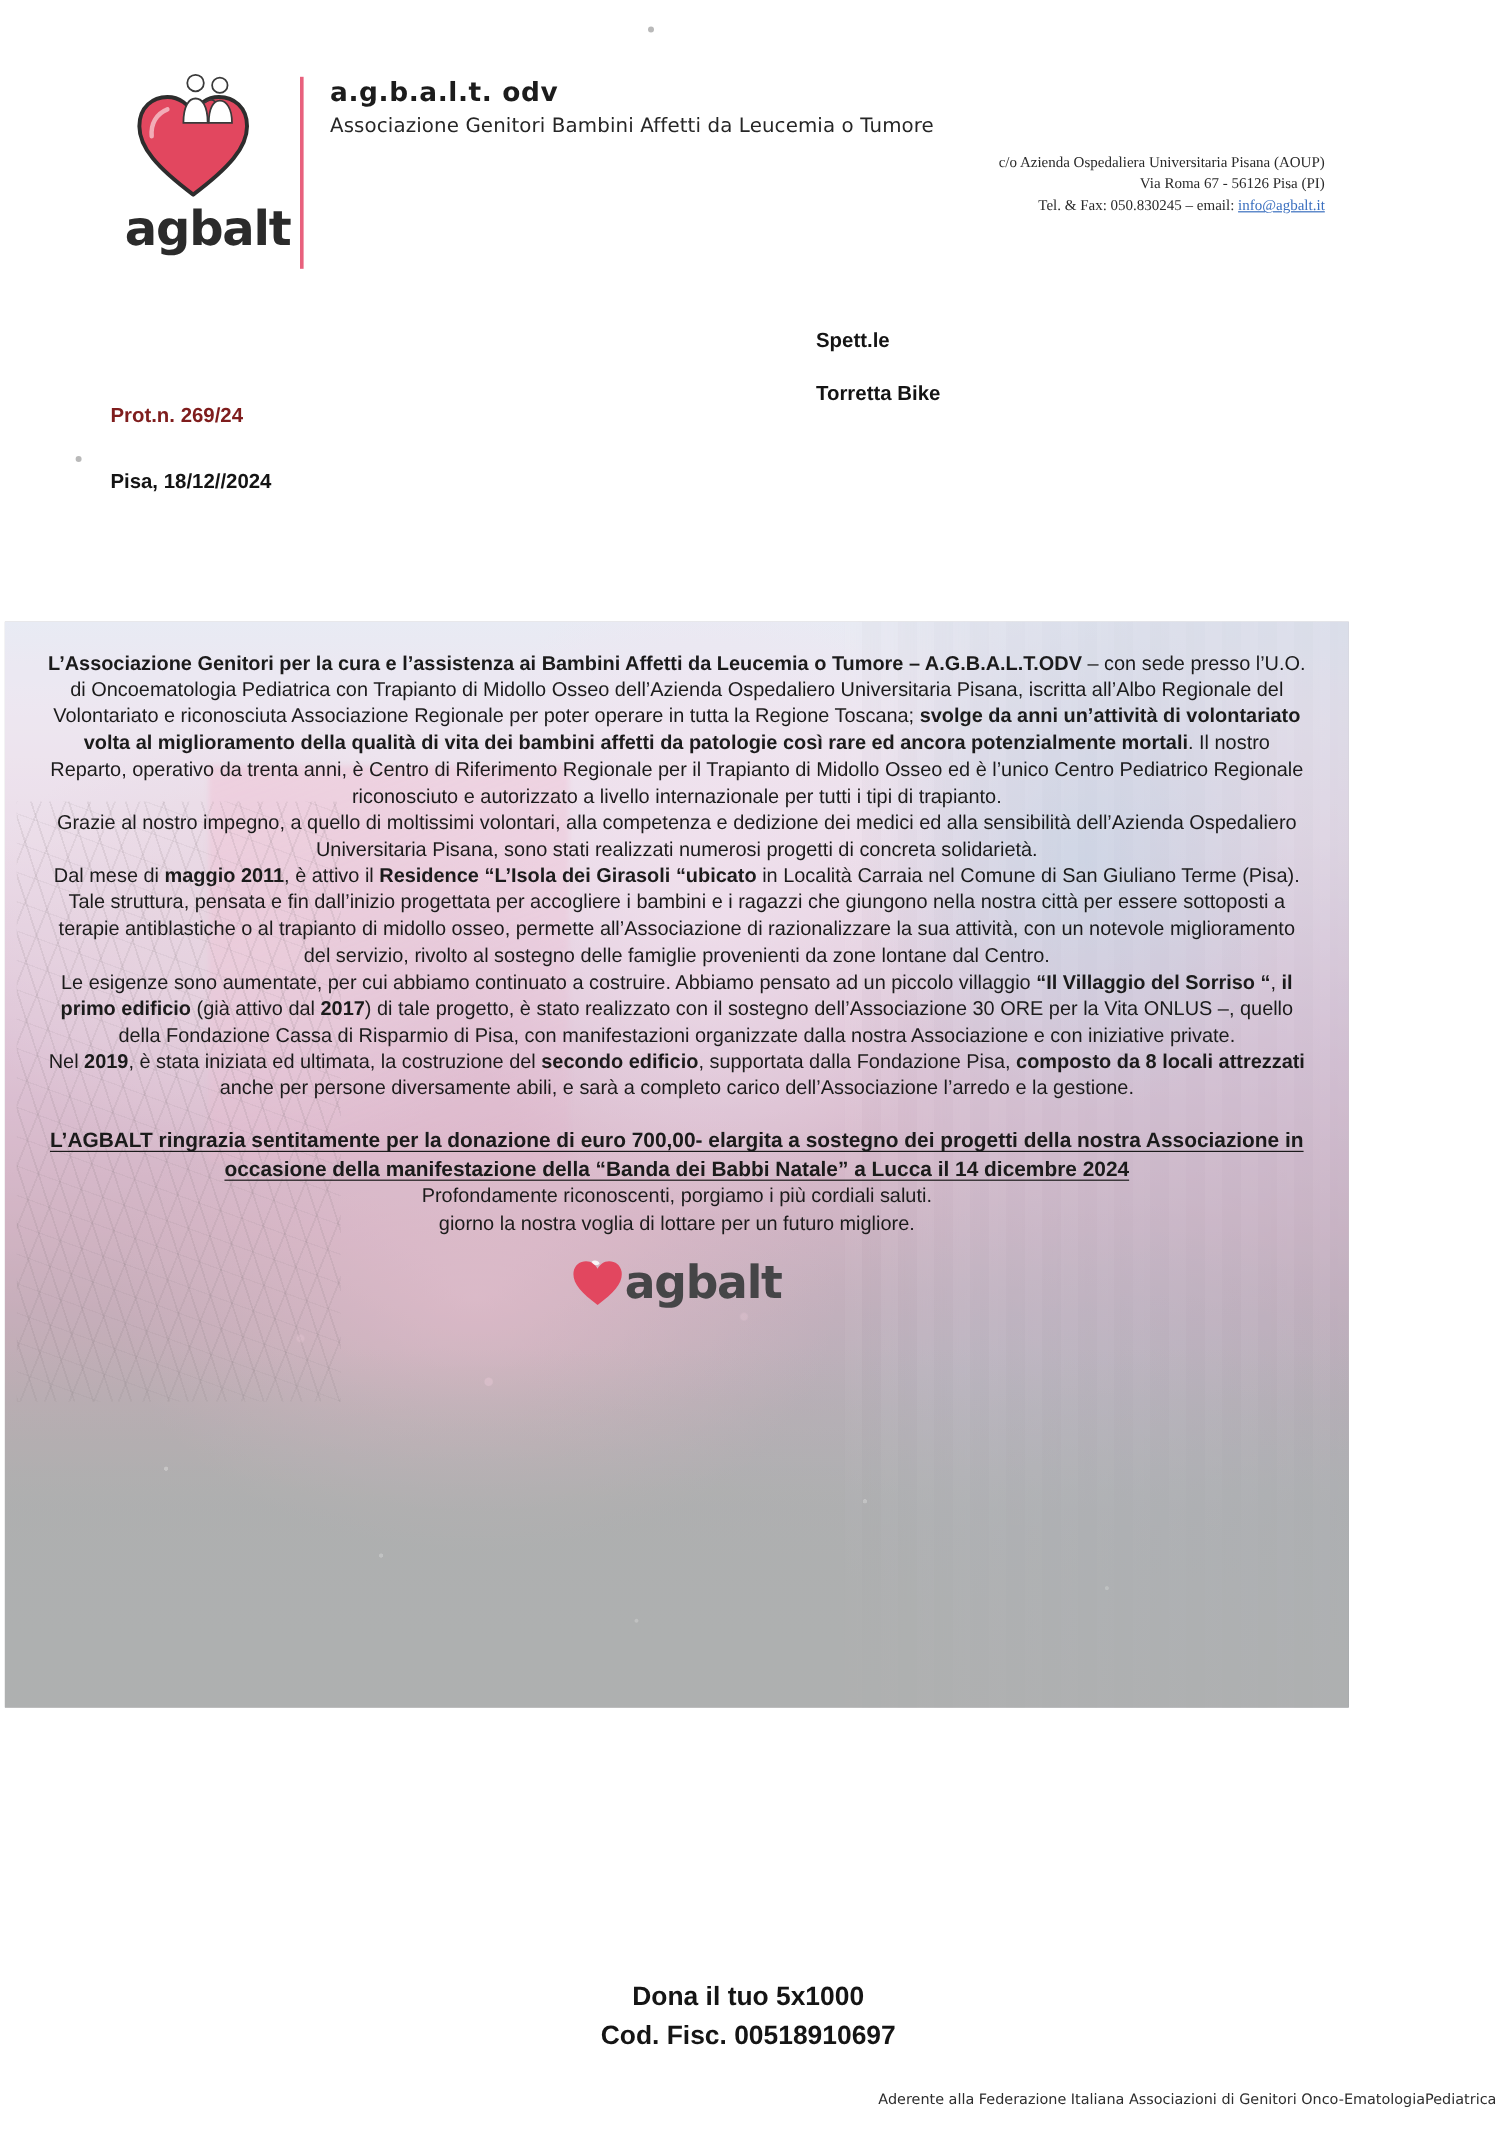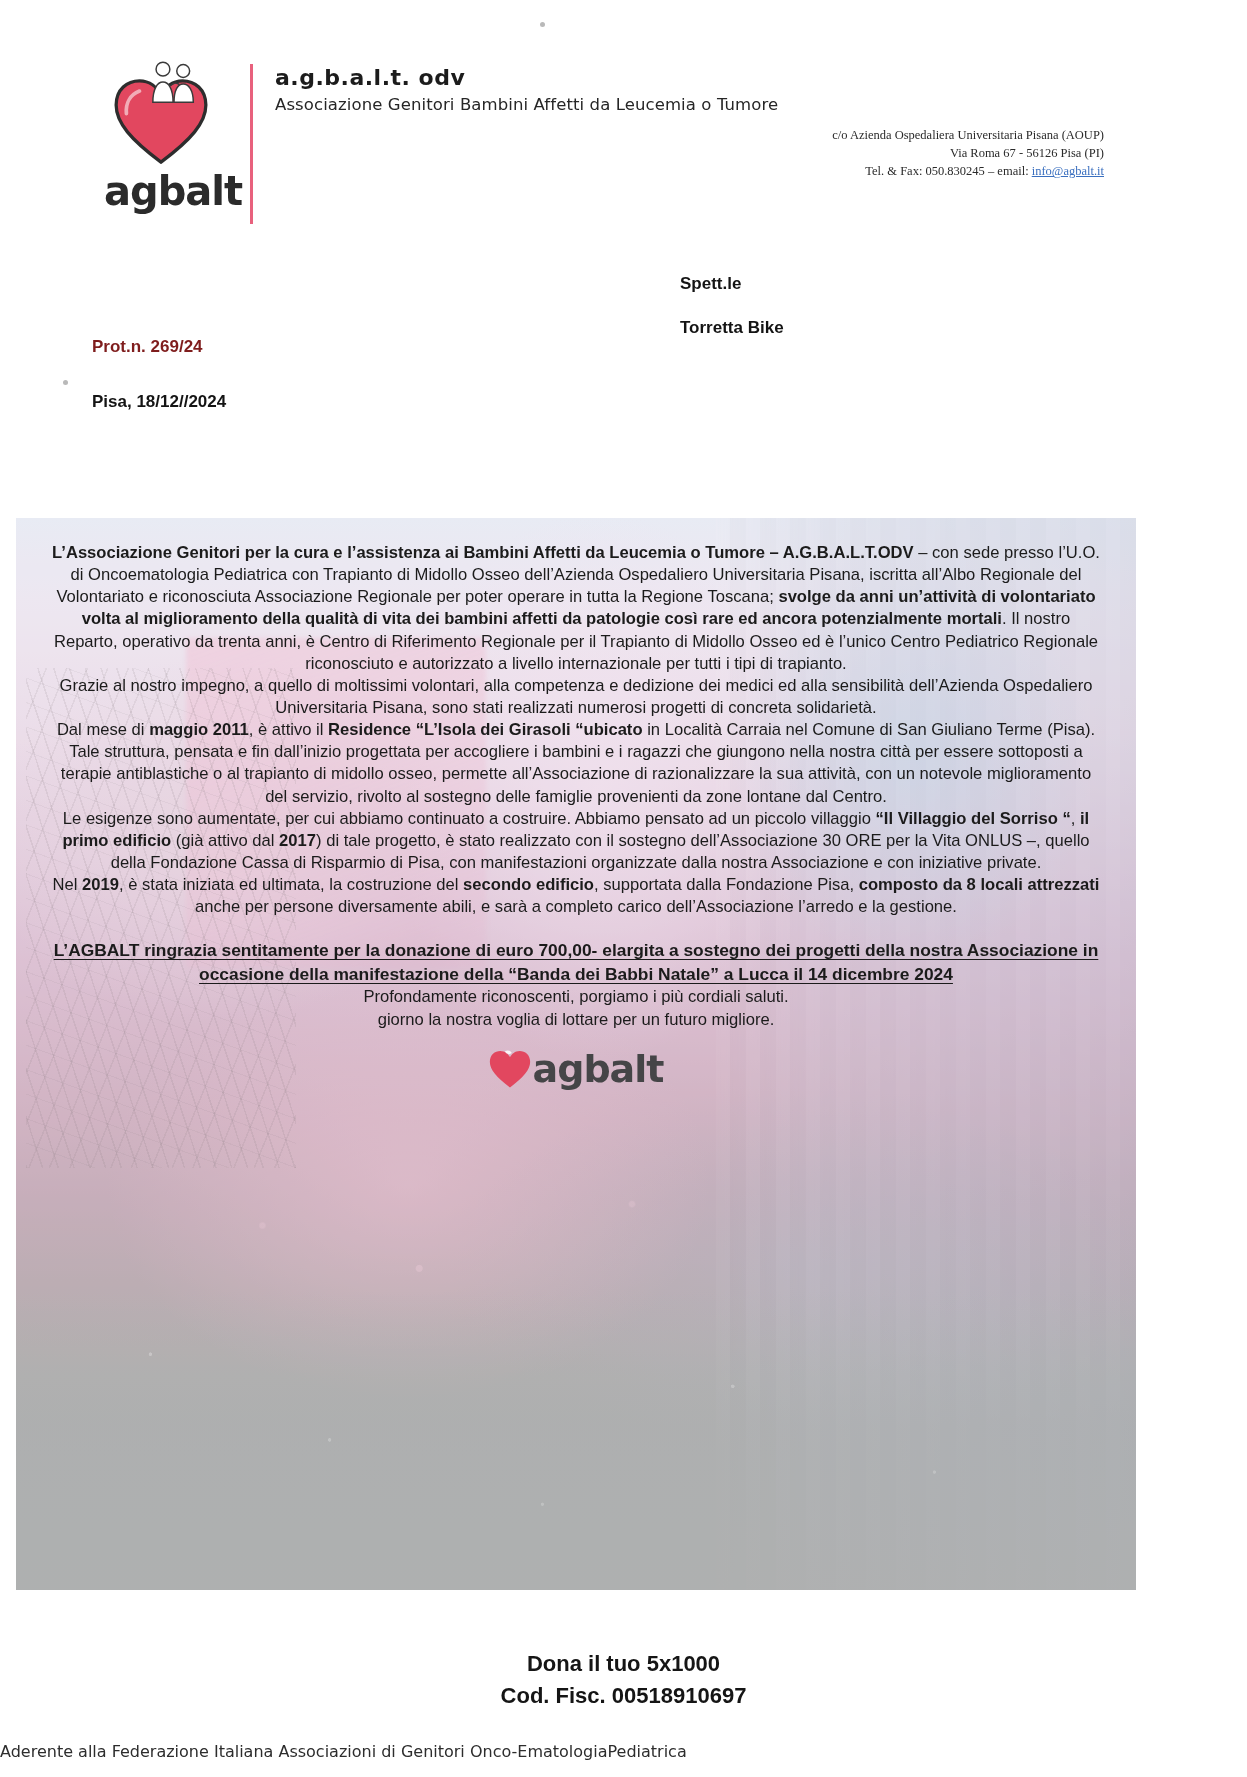--- a/index.html
+++ b/index.html
@@ -131,24 +131,24 @@
     left: 92px;
     top: 392px;
     font-size: 17px;
     font-weight: 700;
     color: #141414;
   }
 
   
   .body-panel {
     position: absolute;
-    left: 16px;
+    left: 4px;
     top: 518px;
     width: 1120px;
-    height: 1072px;
+    height: 905px;
     overflow: hidden;
     background: #c9c6c8;
   }
   .bg-photo {
     position: absolute;
     inset: 0;
     background:
       radial-gradient(ellipse 340px 260px at 18% 30%, rgba(222,196,212,0.85), rgba(170,150,170,0) 70%),
       radial-gradient(ellipse 300px 380px at 52% 25%, rgba(236,214,232,0.7), rgba(200,180,210,0) 72%),
       radial-gradient(ellipse 260px 300px at 80% 22%, rgba(186,206,228,0.75), rgba(180,200,225,0) 70%),
@@ -269,23 +269,23 @@
     text-align: center;
     font-size: 22px;
     font-weight: 700;
     color: #151515;
     line-height: 1.45;
   }
   .footer-note {
     position: absolute;
     left: 0; right: 0;
     top: 1742px;
-    text-align: left;
-    font-family: "DejaVu Sans", sans-serif;
-    font-size: 16px;
+    text-align: right;
+    font-family: "DejaVu Sans", sans-serif;
+    font-size: 12px;
     color: #2d2d2d;
   }
   .corner-dot {
     position: absolute;
     width: 5px; height: 5px;
     background: #b9b9b9;
     border-radius: 50%;
   }
 </style>
 </head>

